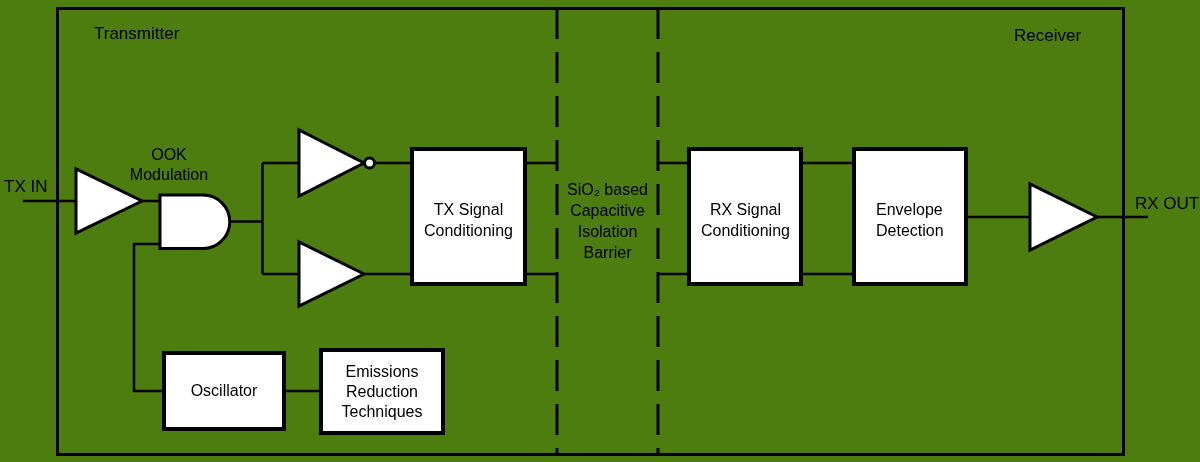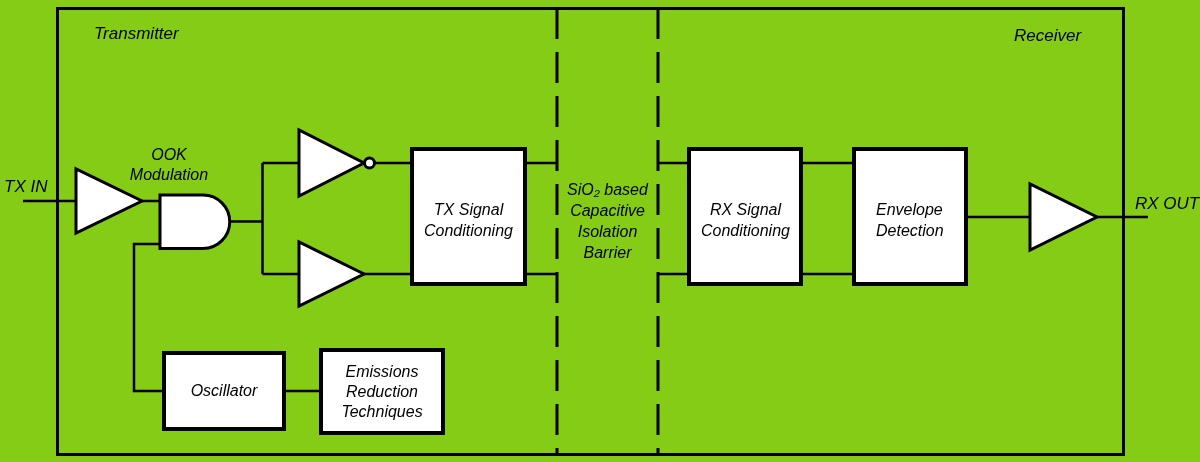--- a/index.html
+++ b/index.html
@@ -4,23 +4,22 @@
 <style>
   html, body {
     margin: 0;
     padding: 0;
     background: #ffffff;
   }
   .canvas {
     position: relative;
     width: 1200px;
     height: 462px;
-    background: #84cc16;
+    background: #4d7c0f;
     overflow: hidden;
-    font-style: italic;
   }
   svg {
     display: block;
     font-family: "Liberation Sans", sans-serif;
   }
   .wire {
     stroke: #000000;
     stroke-width: 2.5;
     fill: none;
   }

